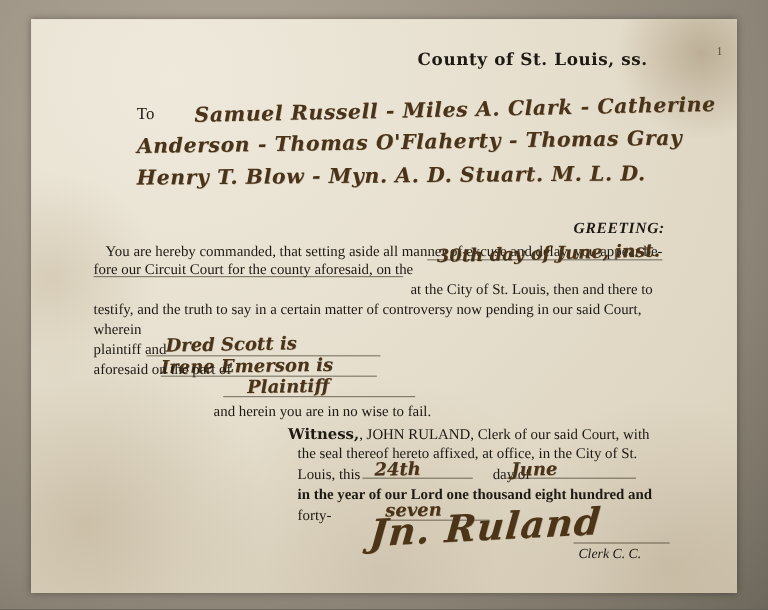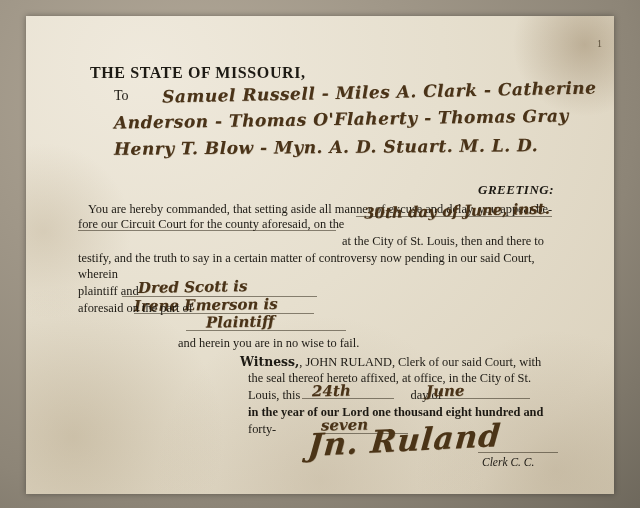--- a/index.html
+++ b/index.html
@@ -209,22 +209,22 @@
 <div id="photo">
 
   <div class="blotch" style="left:596px;top:24px;width:12px;height:9px;"></div>
   <div class="blotch" style="left:44px;top:452px;width:16px;height:10px;opacity:.35;"></div>
 
   <div id="paper">
     <div class="content">
 
       <div id="corner-num" class="print">1</div>
 
-
-      <div id="state-title" class="print">THE STATE OF MISSOURI,</div>
+      <div id="county-line" class="print blackletter">County of St. Louis, ss.</div>
+
 
       <div id="to-label" class="print">To</div>
 
       <div id="h-names1" class="hand">Samuel Russell -  Miles A. Clark - Catherine</div>
       <div id="h-names2" class="hand">Anderson -  Thomas O'Flaherty -  Thomas Gray</div>
       <div id="h-names3" class="hand">Henry T. Blow -  Myn. A. D. Stuart. M. L. D.</div>
 
       <div id="greeting" class="print">GREETING:</div>
 
       <div id="b2" class="print body-line">fore our Circuit Court for the county aforesaid, on the</div>

